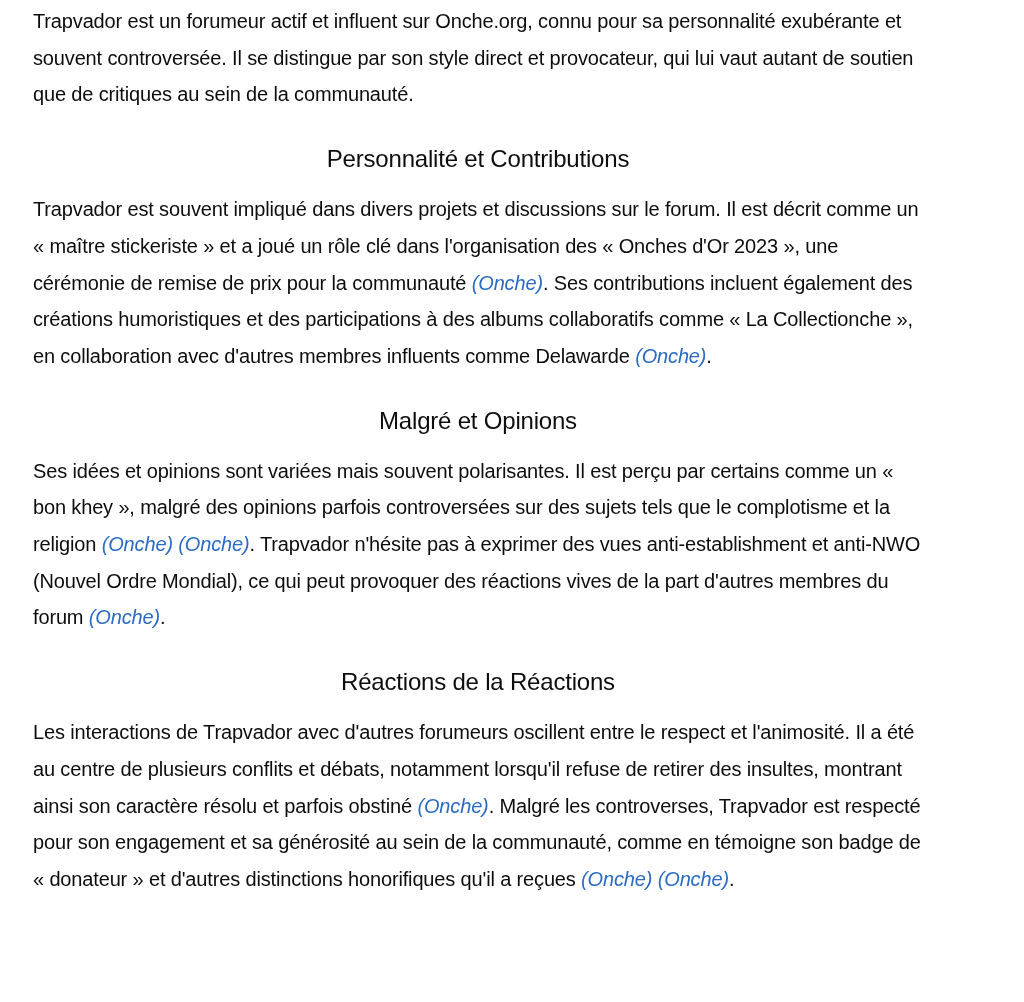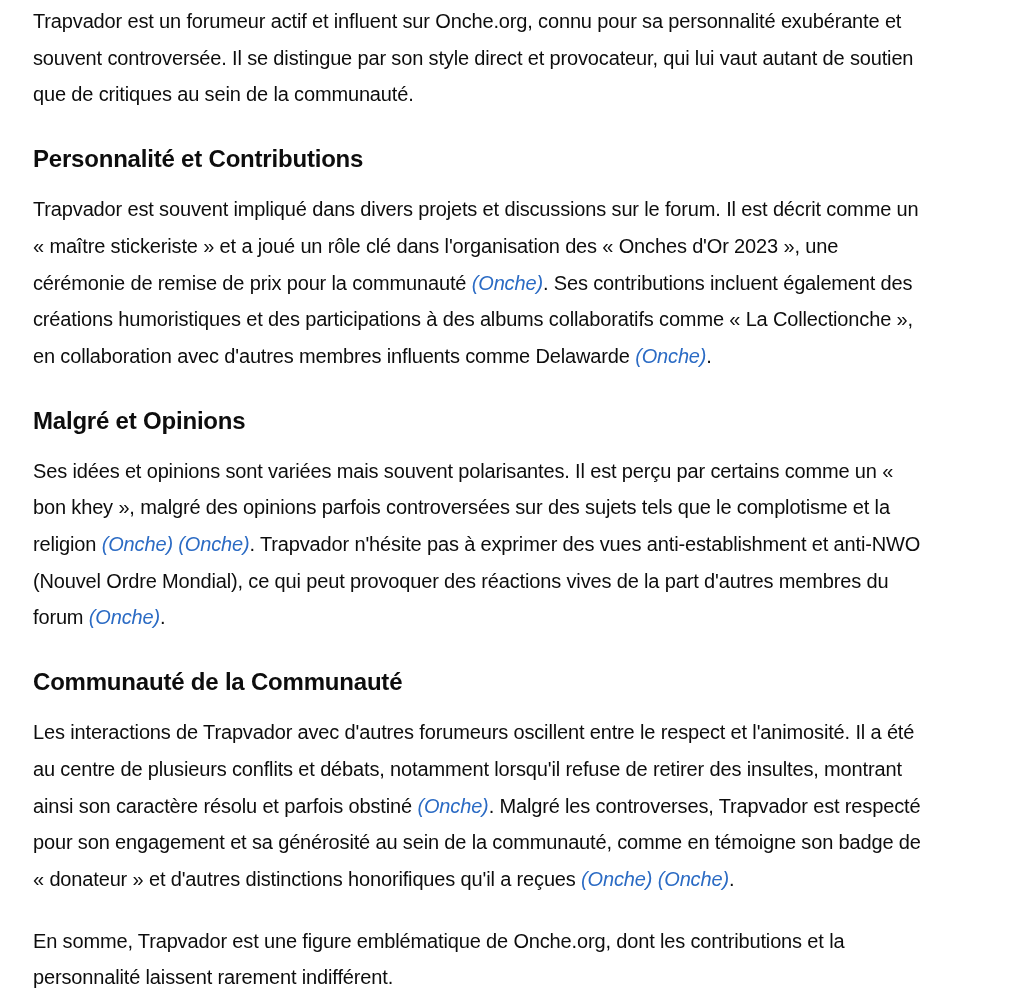--- a/index.html
+++ b/index.html
@@ -22,35 +22,35 @@
   .article p {
     font-size: 20px;
     line-height: 36.7px;
     letter-spacing: -0.15px;
     margin: 0 0 25px 0;
     font-weight: 400;
   }
   .article h3 {
     font-size: 24px;
     line-height: 32px;
-    font-weight: 700;
+    font-weight: 400;
     letter-spacing: -0.2px;
     margin: 30px 0 16px 0;
+    text-align: center;
   }
   .article a {
     text-decoration: none;
     cursor: pointer;
     font-style: italic;
   }
 </style>
 </head>
 <body style="background: rgb(255, 255, 255); color: rgb(13, 13, 13);">
 
 <main class="article">
     <p><span>Trapvador est un forumeur actif et influent sur Onche.org, connu pour sa personnalité exubérante et souvent controversée. Il se distingue par son style direct et provocateur, qui lui vaut autant de soutien que de critiques au sein de la communauté.</span></p>
     <h3>Personnalité et Contributions</h3>
     <p><span>Trapvador est souvent impliqué dans divers projets et discussions sur le forum. Il est décrit comme un « maître stickeriste » et a joué un rôle clé dans l'organisation des « Onches d'Or 2023 », une cérémonie de remise de prix pour la communauté </span><a href="#" style="color: rgb(43, 107, 196);">(Onche)</a><span>. Ses contributions incluent également des créations humoristiques et des participations à des albums collaboratifs comme « La Collectionche », en collaboration avec d'autres membres influents comme Delawarde </span><a href="#" style="color: rgb(43, 107, 196);">(Onche)</a><span>.</span></p>
     <h3>Malgré et Opinions</h3>
     <p><span>Ses idées et opinions sont variées mais souvent polarisantes. Il est perçu par certains comme un « bon khey », malgré des opinions parfois controversées sur des sujets tels que le complotisme et la religion </span><a href="#" style="color: rgb(43, 107, 196);">(Onche)</a><span> </span><a href="#" style="color: rgb(43, 107, 196);">(Onche)</a><span>. Trapvador n'hésite pas à exprimer des vues anti-establishment et anti-NWO (Nouvel Ordre Mondial), ce qui peut provoquer des réactions vives de la part d'autres membres du forum </span><a href="#" style="color: rgb(43, 107, 196);">(Onche)</a><span>.</span></p>
-    <h3>Communauté de la Communauté</h3>
+    <h3>Réactions de la Réactions</h3>
     <p><span>Les interactions de Trapvador avec d'autres forumeurs oscillent entre le respect et l'animosité. Il a été au centre de plusieurs conflits et débats, notamment lorsqu'il refuse de retirer des insultes, montrant ainsi son caractère résolu et parfois obstiné </span><a href="#" style="color: rgb(43, 107, 196);">(Onche)</a><span>. Malgré les controverses, Trapvador est respecté pour son engagement et sa générosité au sein de la communauté, comme en témoigne son badge de « donateur » et d'autres distinctions honorifiques qu'il a reçues </span><a href="#" style="color: rgb(43, 107, 196);">(Onche)</a><span> </span><a href="#" style="color: rgb(43, 107, 196);">(Onche)</a><span>.</span></p>
-    <p><span>En somme, Trapvador est une figure emblématique de Onche.org, dont les contributions et la personnalité laissent rarement indifférent.</span></p>
   </main>
 
 </body></html>

